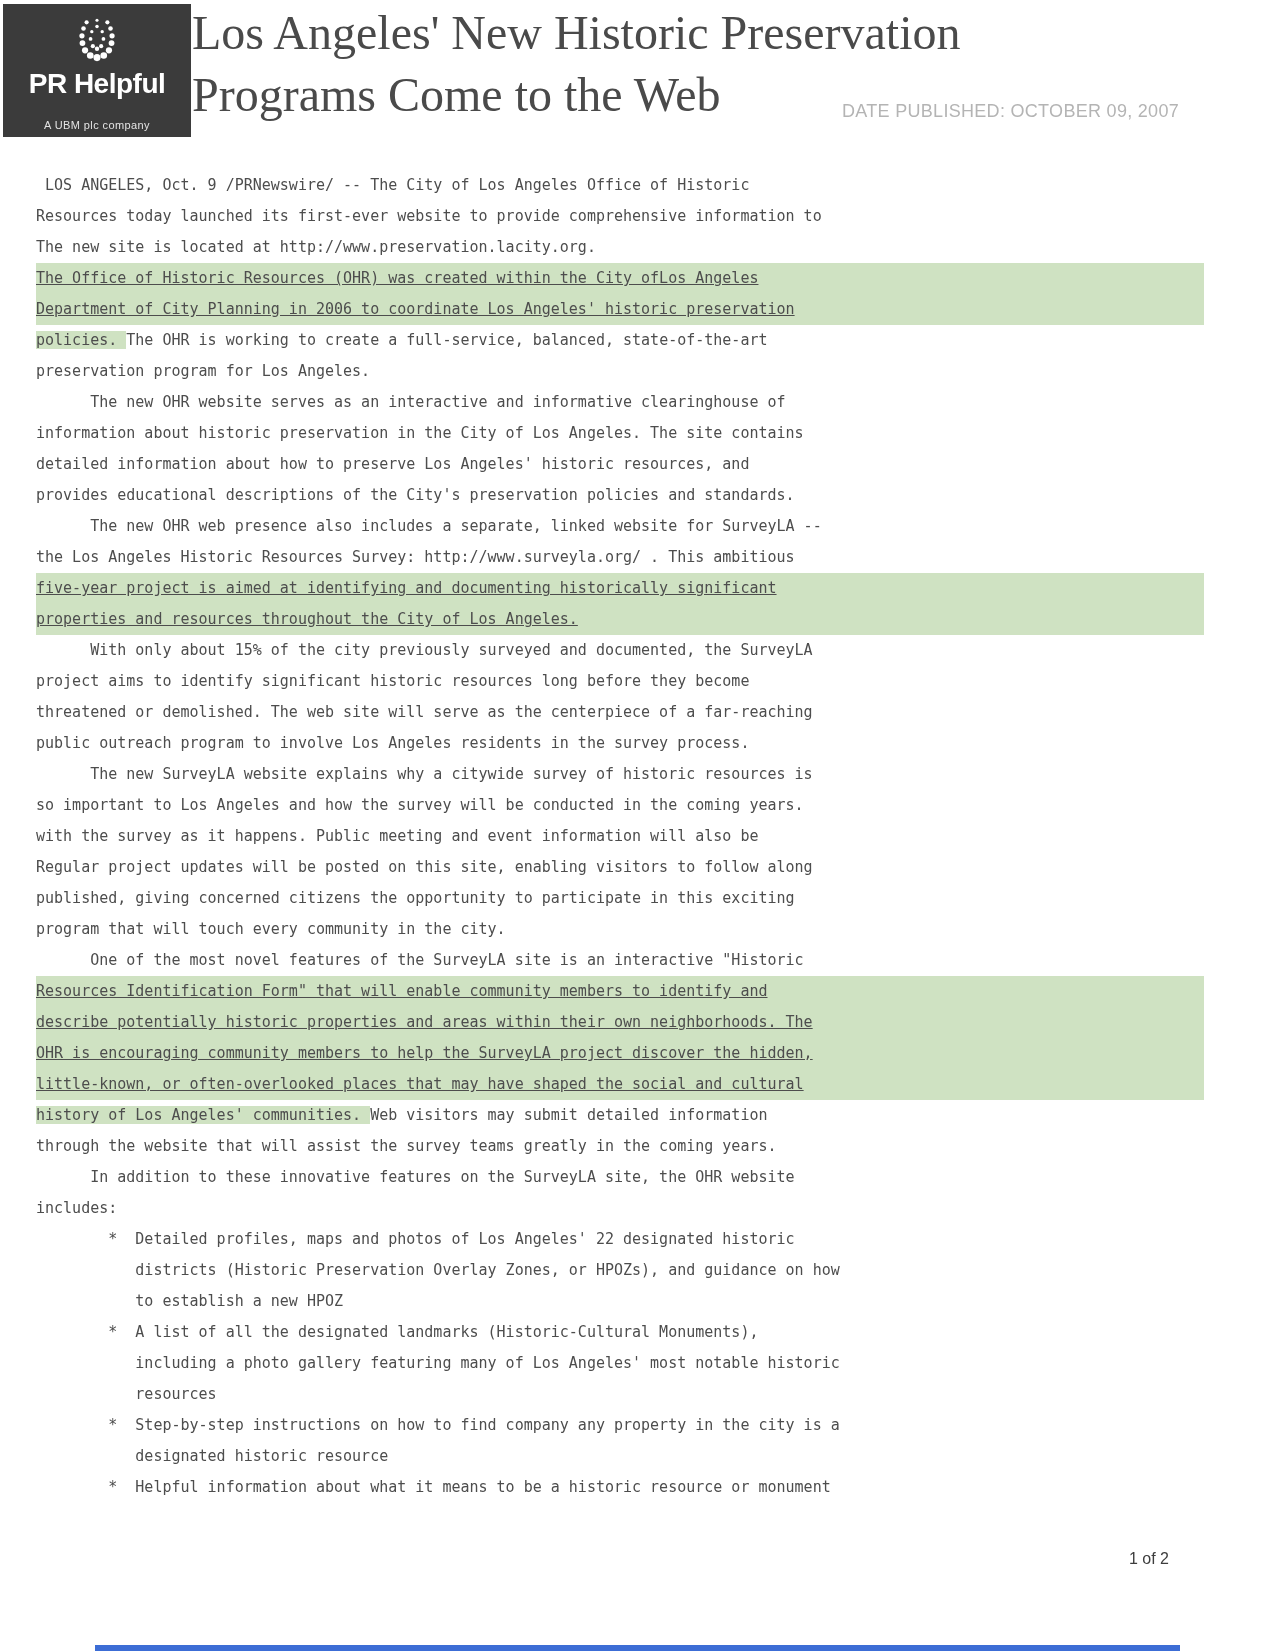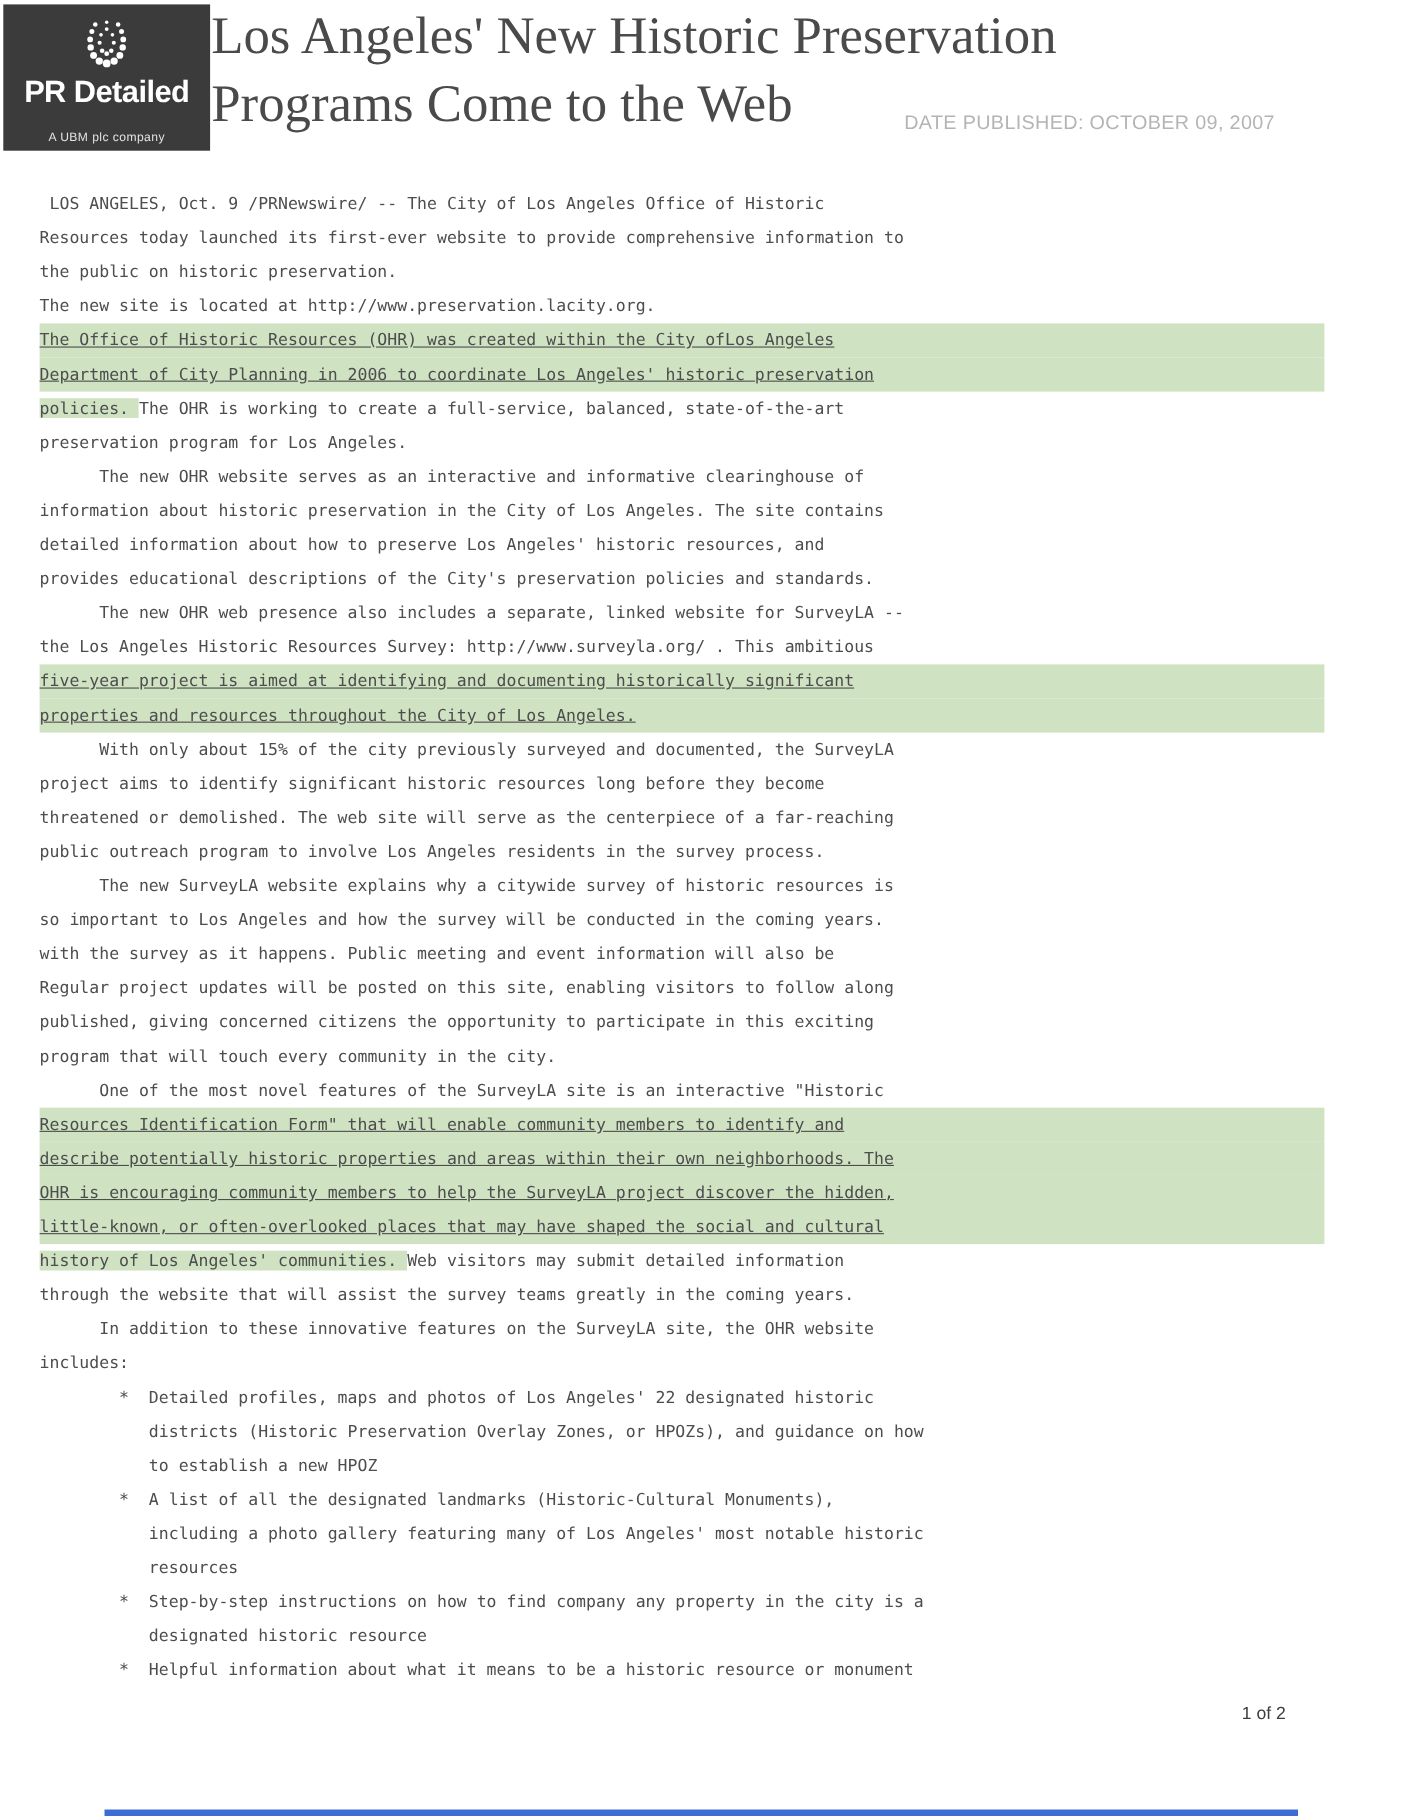--- a/index.html
+++ b/index.html
@@ -42,21 +42,21 @@
     margin:0;
     font-family:"Liberation Serif", "DejaVu Serif", serif;
     font-weight:400;
     font-size:48px;
     line-height:62px;
     color:var(--title-col,#4a4a4a);
     white-space:nowrap;
   }
   .date{
     position:absolute;
-    left:822px; top:101px;
+    left:842px; top:101px;
     font-size:18px;
     letter-spacing:0.3px;
     color:var(--date-col,#b4b4b4);
     white-space:nowrap;
   }
   
   #article{
     position:absolute;
     left:36px; top:170px;
     font-family:"DejaVu Sans Mono", "Liberation Mono", monospace;
@@ -121,33 +121,32 @@
           <circle cx="27" cy="31" r="2.0"></circle>
           <circle cx="31" cy="33.5" r="2.1"></circle>
           <circle cx="35" cy="31" r="2.0"></circle>
           <circle cx="37.2" cy="24" r="1.8"></circle>
           <circle cx="36" cy="17" r="1.6"></circle>
 
           <circle cx="31" cy="6" r="1.5"></circle>
           <circle cx="31" cy="12" r="1.7"></circle>
         </g>
       </svg>
-      <div class="brand">PR Detailed</div>
+      <div class="brand">PR Helpful</div>
       <div class="tagline">A UBM plc company</div>
     </div>
 
     <h1 class="title"><span>Los Angeles' New Historic Preservation</span><br><span>Programs Come to the Web</span></h1>
 
     <div class="date">DATE PUBLISHED: OCTOBER 09, 2007</div>
   </header>
 
   <main id="article">
       <div class="line"> LOS ANGELES, Oct. 9 /PRNewswire/ -- The City of Los Angeles Office of Historic</div>
       <div class="line">Resources today launched its first-ever website to provide comprehensive information to</div>
-      <div class="line">the public on historic preservation.</div>
       <div class="line">The new site is located at http://www.preservation.lacity.org.</div>
       <div class="line hl-full">The Office of Historic Resources (OHR) was created within the City ofLos Angeles</div>
       <div class="line hl-full">Department of City Planning in 2006 to coordinate Los Angeles' historic preservation</div>
       <div class="line"><span class="hl">policies. </span>The OHR is working to create a full-service, balanced, state-of-the-art</div>
       <div class="line">preservation program for Los Angeles.</div>
       <div class="line">      The new OHR website serves as an interactive and informative clearinghouse of</div>
       <div class="line">information about historic preservation in the City of Los Angeles. The site contains</div>
       <div class="line">detailed information about how to preserve Los Angeles' historic resources, and</div>
       <div class="line">provides educational descriptions of the City's preservation policies and standards.</div>
       <div class="line">      The new OHR web presence also includes a separate, linked website for SurveyLA --</div>

